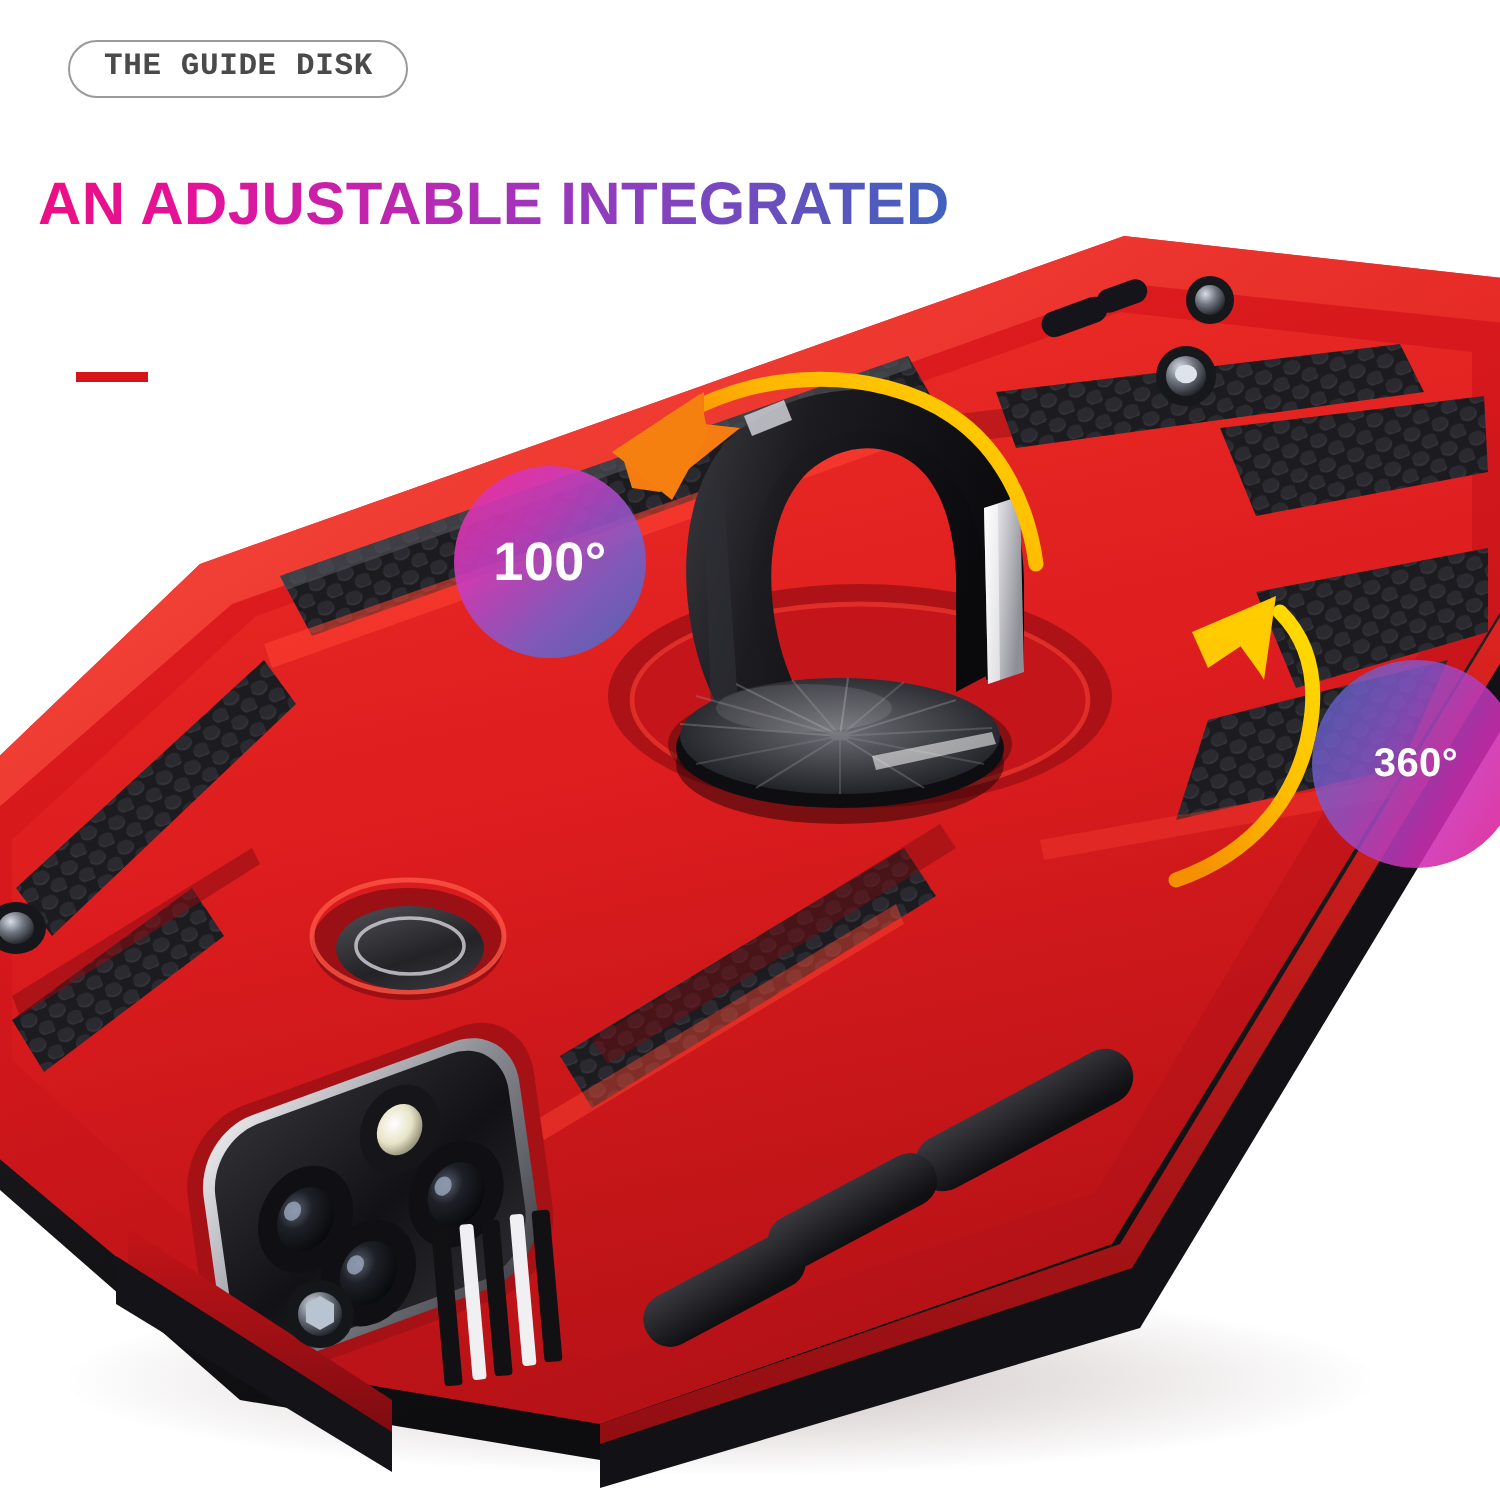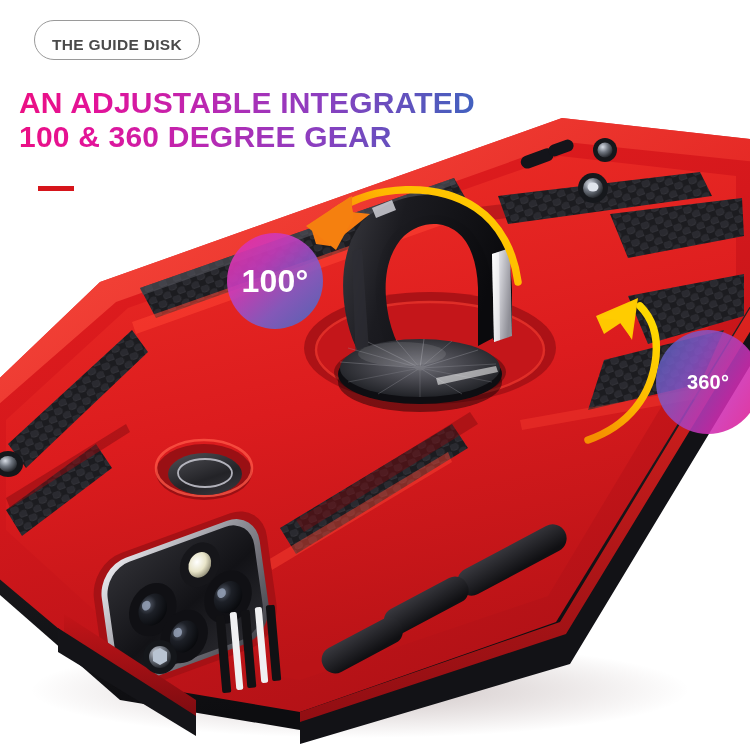--- a/index.html
+++ b/index.html
@@ -18,27 +18,28 @@
     overflow: hidden;
   }
 
   
   .eyebrow {
     position: absolute;
     left: 34px;
     top: 20px;
     border: 1.6px solid #9a9a9a;
     border-radius: 999px;
-    padding: 16px 17px 6px 17px;
+    padding: 5px 17px 6px 17px;
     font-size: 15.5px;
     font-weight: bold;
     letter-spacing: 0.3px;
     color: #4a4a4a;
     line-height: 1;
     white-space: nowrap;
+    font-family: Liberation Mono, monospace;
   }
   .headline {
     position: absolute;
     left: 19px;
     top: 66px;
     width: 520px;
     font-size: 30px;
     font-weight: bold;
     line-height: 1.13;
     letter-spacing: 0.2px;
@@ -85,21 +86,21 @@
     color: #ffffff;
     font-weight: bold;
     letter-spacing: 0.2px;
     user-select: none;
   }
   .badge-100 {
     left: 227px;
     top: 233px;
     width: 96px;
     height: 96px;
-    font-size: 32px;
+    font-size: 27px;
     background: linear-gradient(138deg,
         rgba(233,45,160,0.93) 0%,
         rgba(200,60,190,0.90) 34%,
         rgba(120,95,205,0.88) 66%,
         rgba(58,110,200,0.86) 100%);
   }
   .badge-360 {
     left: 656px;
     top: 330px;
     width: 104px;
@@ -432,18 +433,17 @@
   <div class="badge badge-360">
     <span>360°</span>
   </div>
 
   <div class="eyebrow">
     <span>THE GUIDE DISK</span>
   </div>
 
   <h1 class="headline">
     <span class="ln">AN ADJUSTABLE INTEGRATED</span>
-    <span class="ln">100 &amp; 360 DEGREE GEAR</span>
   </h1>
 
   <div class="accent-bar"></div>
 
 </div>
 
 </body></html>

